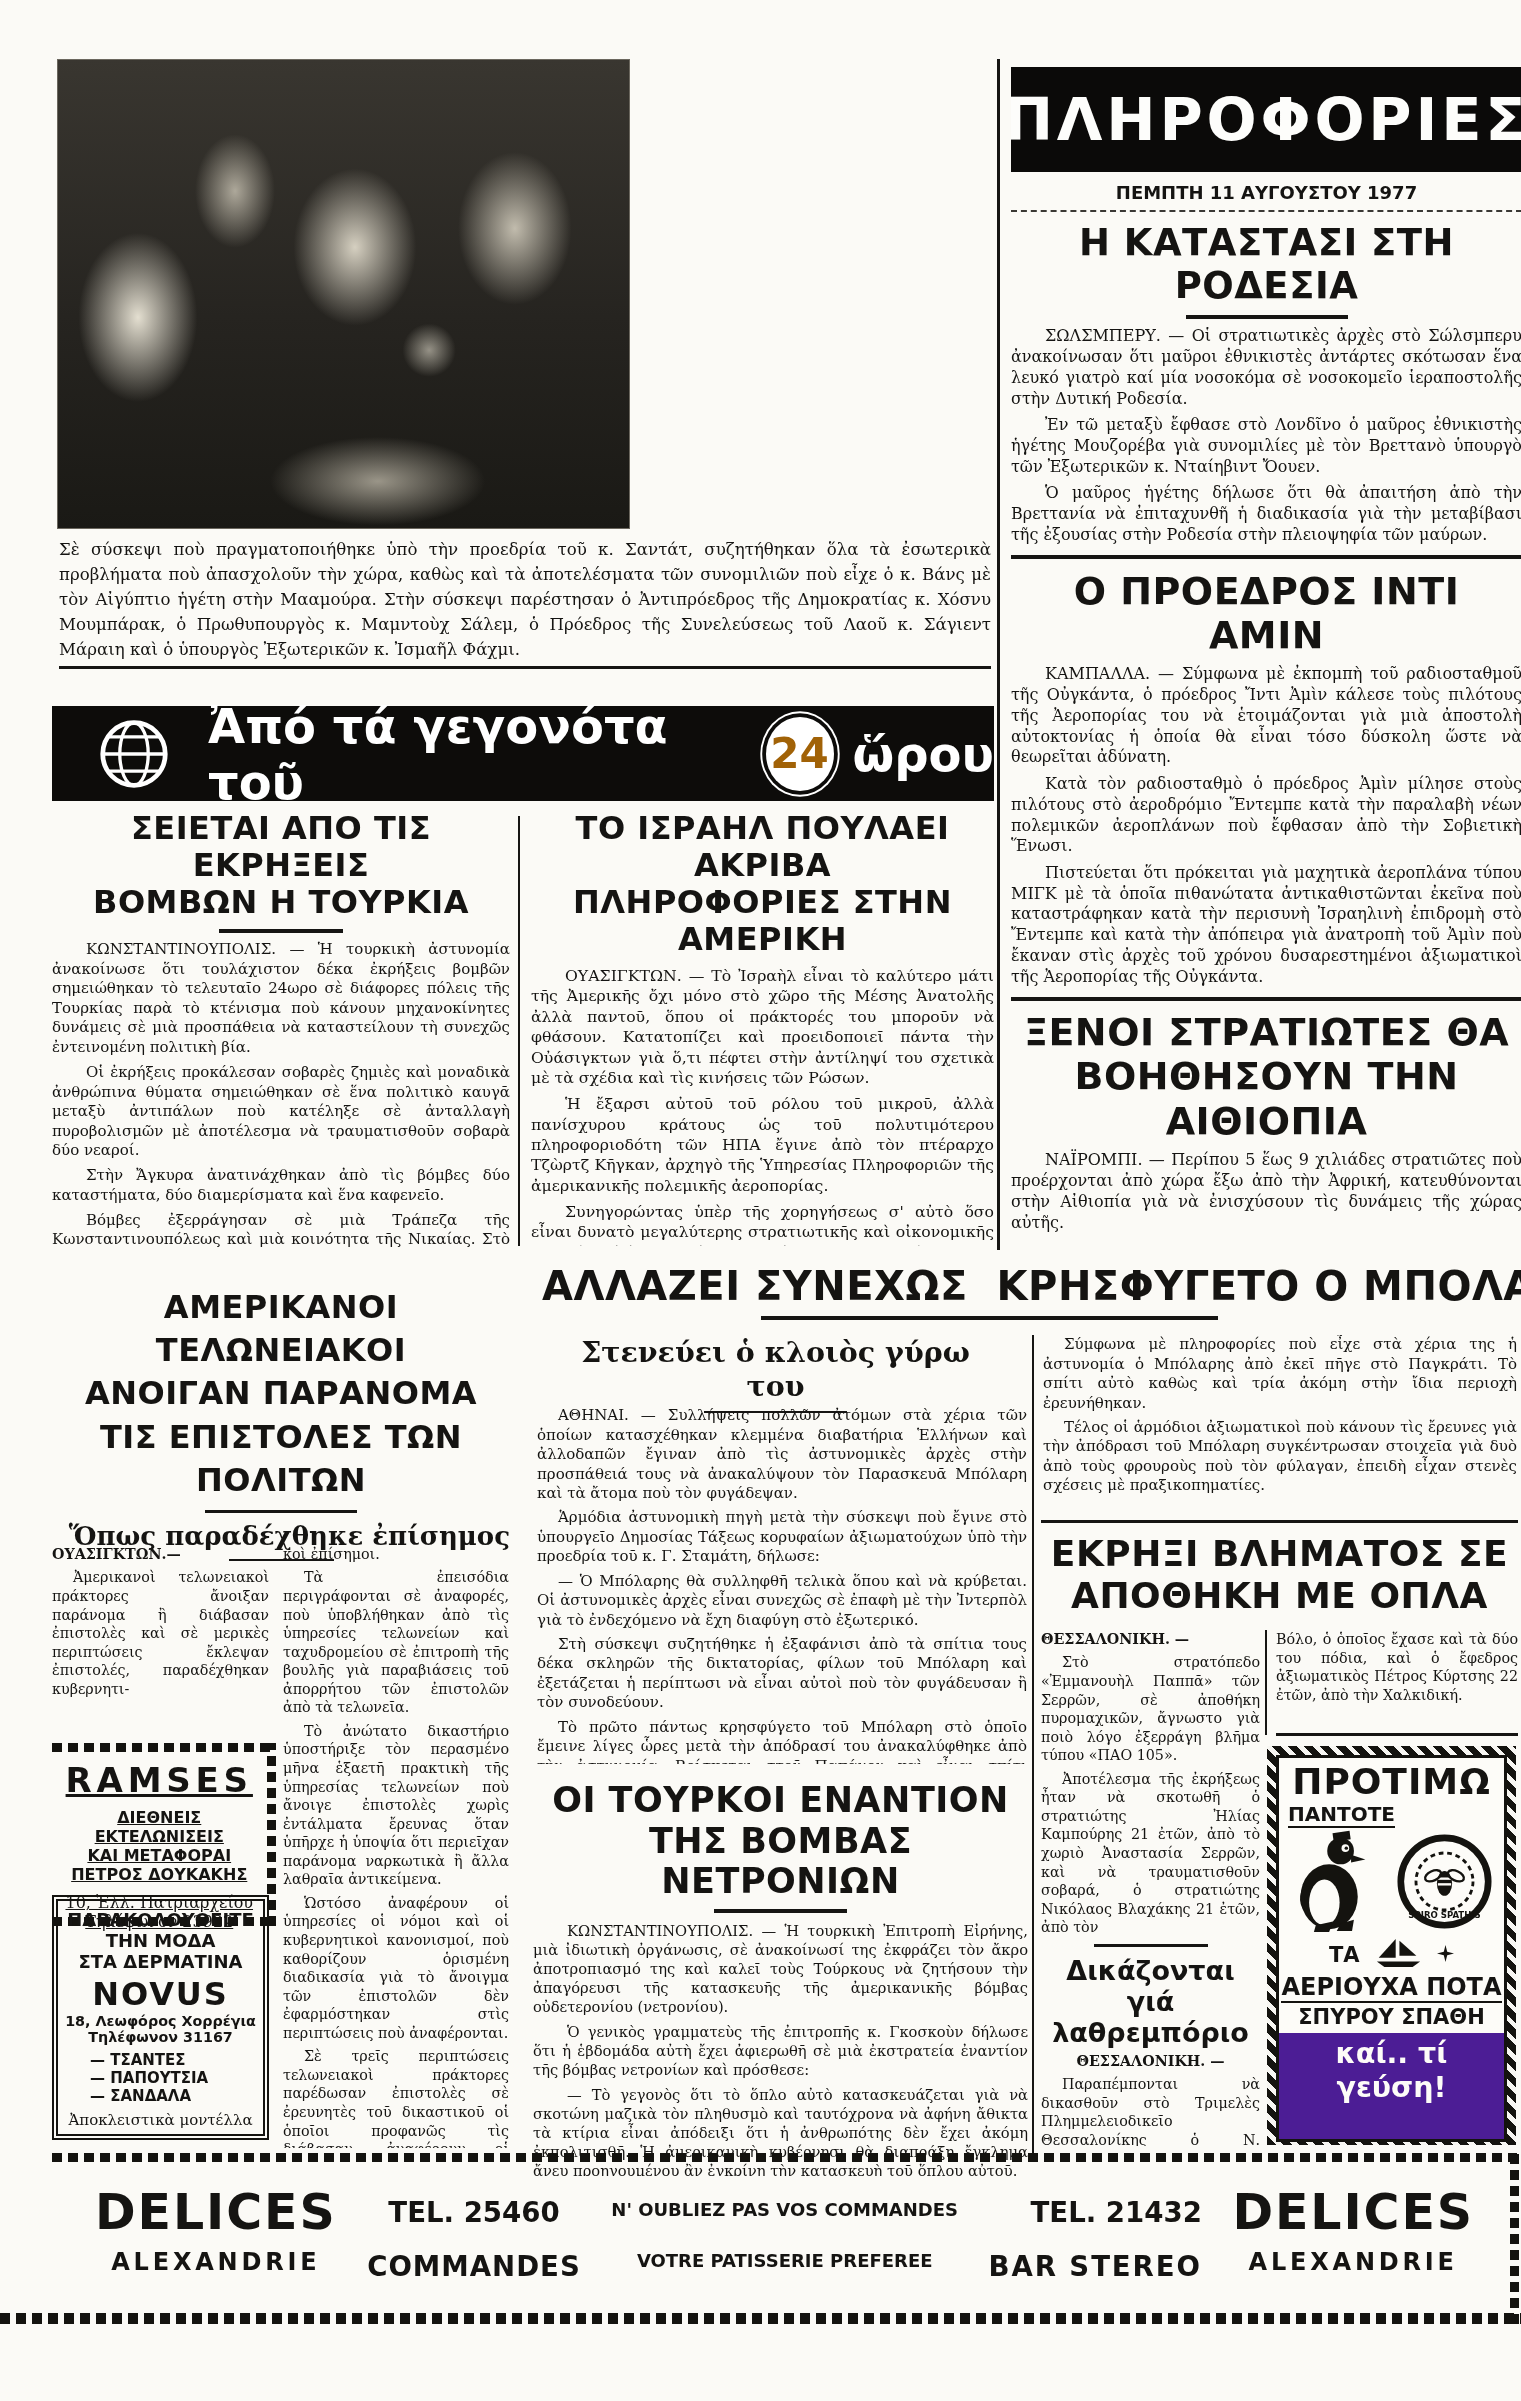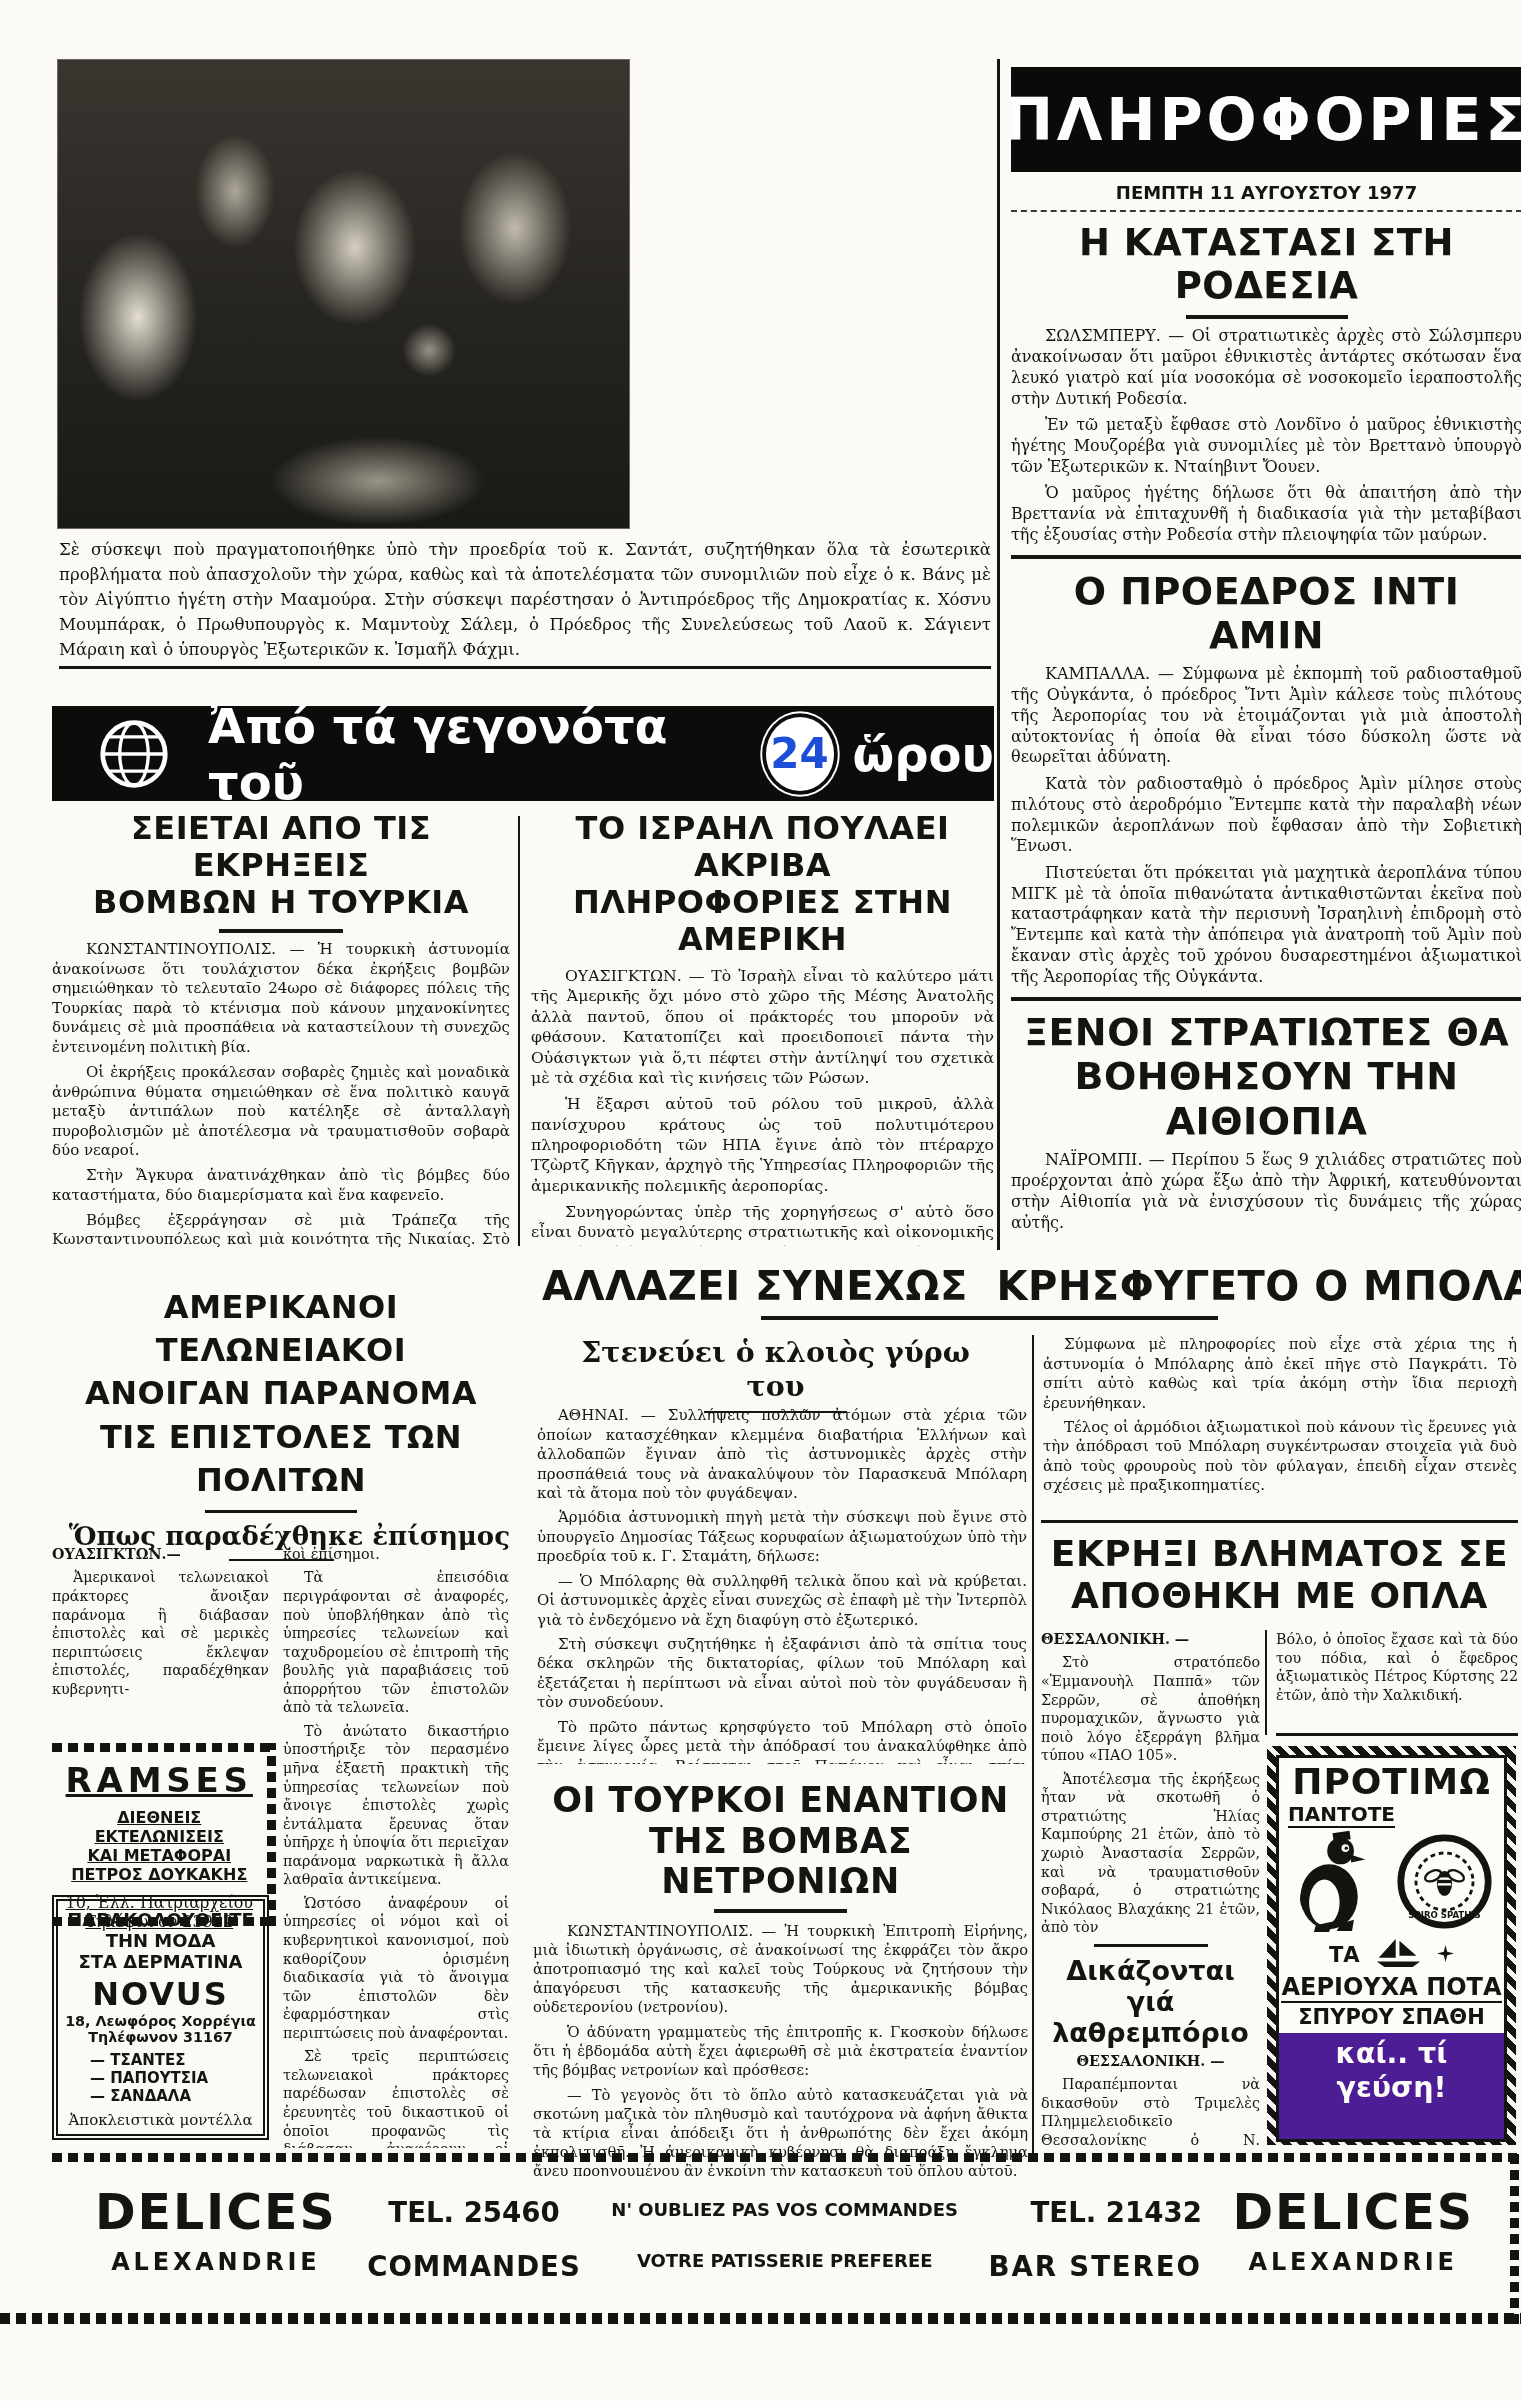--- a/index.html
+++ b/index.html
@@ -20,21 +20,21 @@
     background:
       radial-gradient(90px 128px at 14% 55%, rgba(238,233,218,.95), rgba(238,233,218,0) 66%),
       radial-gradient(57px 81px at 31% 28%, rgba(205,199,183,.8), transparent 70%),
       radial-gradient(93px 119px at 52% 40%, rgba(228,222,206,.92), transparent 66%),
       radial-gradient(81px 109px at 80% 36%, rgba(214,208,192,.88), transparent 70%),
       radial-gradient(143px 59px at 56% 90%, rgba(196,190,174,.75), transparent 75%),
       radial-gradient(38px 38px at 65% 62%, rgba(225,220,204,.6), transparent 70%),
       linear-gradient(180deg,#393630 0%,#262420 55%,#1a1915 100%);}
   
   #banner{background:#0d0c0a;display:flex;align-items:center;color:#fff;}
-  #badge24{width:74px;height:74px;border-radius:50%;background:#fff;color:#1d4ed8;
+  #badge24{width:74px;height:74px;border-radius:50%;background:#fff;color:#a16207;
     display:flex;align-items:center;justify-content:center;font-size:42px;font-weight:bold;
     font-family:"DejaVu Sans",sans-serif;box-shadow:0 0 0 3.8px #0d0c0a,0 0 0 5.7px #fff;}
   
   #masthead-box{background:#0b0a09;color:#fdfdfb;display:flex;align-items:center;justify-content:center;}
   #masthead-box span{font-family:"DejaVu Sans",sans-serif;font-weight:bold;font-size:59px;letter-spacing:3.8px;}
   .dashed{border-top:2.9px dashed #3a3834;}
   .divider{height:3.8px;background:#161513;margin:9.5px 0;}
   
   .ad-ramses{position:relative;text-align:center;font-family:"DejaVu Sans",sans-serif;}
   .ad-novus{border:6.7px double #14130f;text-align:center;font-family:"DejaVu Sans",sans-serif;}
@@ -301,21 +301,21 @@
   </div>
 
   <div class="abs" style="left:533px;top:1780px;width:495px;">
     <h2 class="hl" style="font-size:35px;margin:0;">
       <span>ΟΙ ΤΟΥΡΚΟΙ ΕΝΑΝΤΙΟΝ</span><br>
       <span>ΤΗΣ ΒΟΜΒΑΣ ΝΕΤΡΟΝΙΩΝ</span>
     </h2>
     <div class="rule-center" style="width:133px;"></div>
     <div class="body-text" style="font-size:14.7px;height:255px;overflow:hidden;margin-top:5.7px;">
       <p>ΚΩΝΣΤΑΝΤΙΝΟΥΠΟΛΙΣ. — Ἡ τουρκικὴ Ἐπιτροπὴ Εἰρήνης, μιὰ ἰδιωτικὴ ὀργάνωσις, σὲ ἀνακοίνωσί της ἐκφράζει τὸν ἄκρο ἀποτροπιασμό της καὶ καλεῖ τοὺς Τούρκους νὰ ζητήσουν τὴν ἀπαγόρευσι τῆς κατασκευῆς τῆς ἀμερικανικῆς βόμβας οὐδετερονίου (νετρονίου).</p>
-      <p>Ὁ ἀδύνατη γραμματεὺς τῆς ἐπιτροπῆς κ. Γκοσκοὺν δήλωσε ὅτι ἡ ἑβδομάδα αὐτὴ ἔχει ἀφιερωθῆ σὲ μιὰ ἐκστρατεία ἐναντίον τῆς βόμβας νετρονίων καὶ πρόσθεσε:</p>
+      <p>Ὁ γενικὸς γραμματεὺς τῆς ἐπιτροπῆς κ. Γκοσκοὺν δήλωσε ὅτι ἡ ἑβδομάδα αὐτὴ ἔχει ἀφιερωθῆ σὲ μιὰ ἐκστρατεία ἐναντίον τῆς βόμβας νετρονίων καὶ πρόσθεσε:</p>
       <p>— Τὸ γεγονὸς ὅτι τὸ ὅπλο αὐτὸ κατασκευάζεται γιὰ νὰ σκοτώνη μαζικὰ τὸν πληθυσμὸ καὶ ταυτόχρονα νὰ ἀφήνη ἄθικτα τὰ κτίρια εἶναι ἀπόδειξι ὅτι ἡ ἀνθρωπότης δὲν ἔχει ἀκόμη ἐκπολιτισθῆ. Ἡ ἀμερικανικὴ κυβέρνησι θὰ διαπράξη ἔγκλημα ἄνευ προηγουμένου ἂν ἐγκρίνη τὴν κατασκευὴ τοῦ ὅπλου αὐτοῦ.</p>
     </div>
   </div>
 
   <div class="abs chain" style="left:52px;top:2153px;width:1465px;"></div>
   <div class="abs chain-v" style="left:1510px;top:2153px;height:171px;"></div>
 
   <div class="abs sans" style="left:95px;top:2188px;width:1379px;display:flex;justify-content:space-between;align-items:flex-start;">
     <div style="text-align:center;">
       <div style="font-weight:bold;font-size:49px;letter-spacing:1.9px;line-height:1;">DELICES</div>

